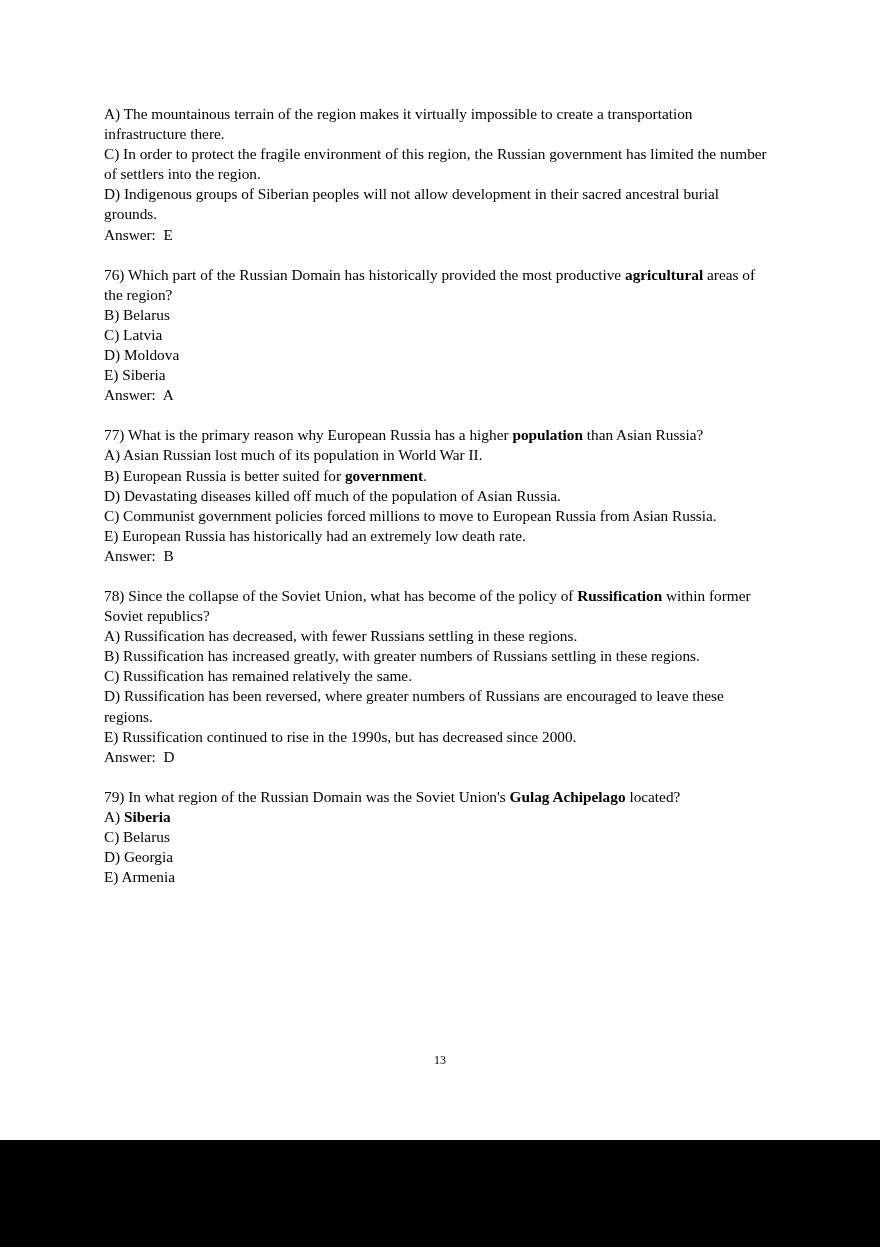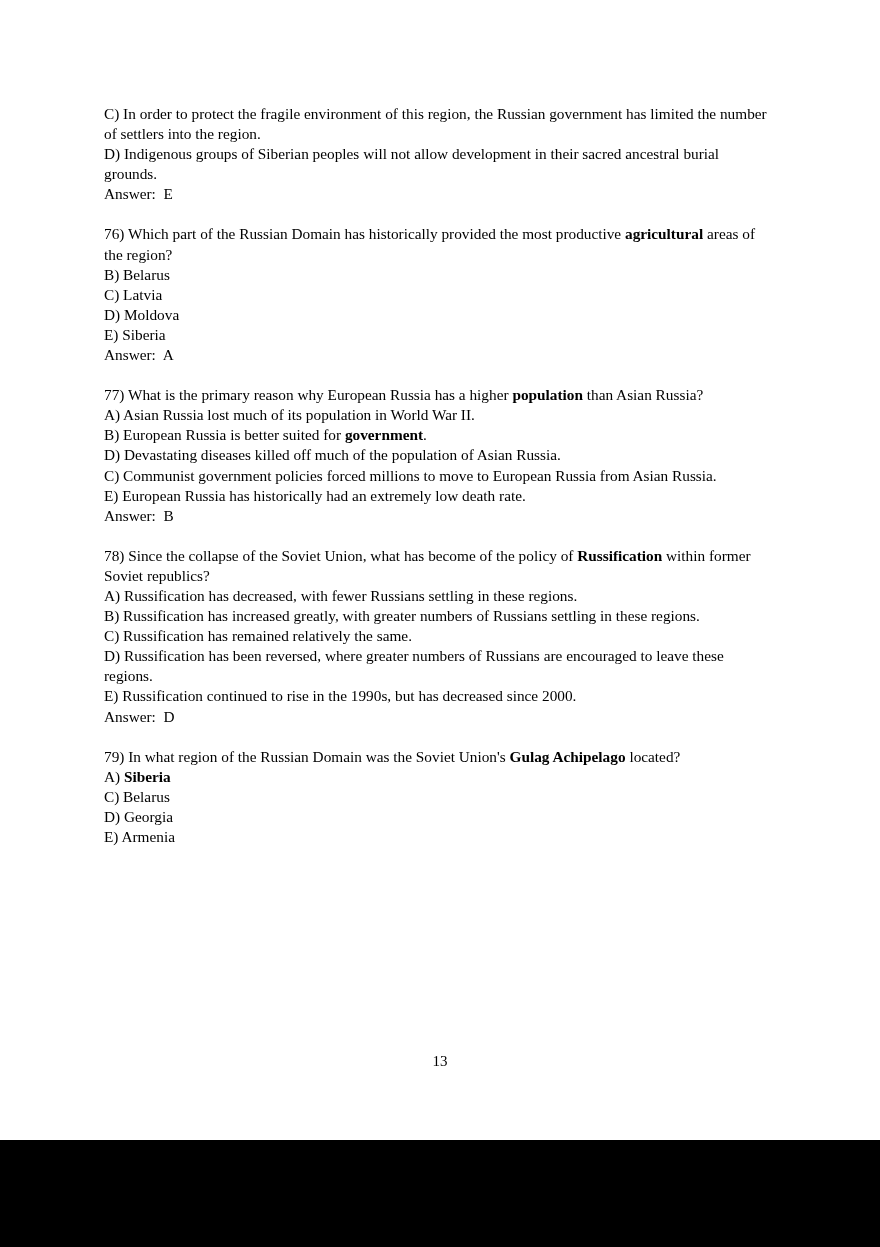--- a/index.html
+++ b/index.html
@@ -47,61 +47,62 @@
   }
   b {
     font-weight: bold;
   }
   .page-number {
     position: absolute;
     left: 0;
     top: 1053px;
     width: 880px;
     text-align: center;
-    font-size: 15px;
+    font-size: 12px;
     color: #000000;
     font-family: "Liberation Serif", serif;
   }
   .footer-bar {
     position: absolute;
     left: 0;
     top: 1140px;
     width: 880px;
     height: 107px;
     background: #000000;
   }
 </style>
 </head>
 <body>
 
 <div class="page">
   <div class="content">
 
     <div class="block">
+      <div class="line">A) The mountainous terrain of the region makes it virtually impossible to create a transportation infrastructure there.</div>
       <div class="line">C) In order to protect the fragile environment of this region, the Russian government has limited the number of settlers into the region.</div>
       <div class="line">D) Indigenous groups of Siberian peoples will not allow development in their sacred ancestral burial grounds.</div>
       <div class="line answer">Answer:  E</div>
     </div>
 
     <div class="spacer"></div>
 
     <div class="block">
       <div class="line"><span>76) Which part of the Russian Domain has historically provided the most productive </span><b>agricultural</b><span> areas of the region?</span></div>
       <div class="line">B) Belarus</div>
       <div class="line">C) Latvia</div>
       <div class="line">D) Moldova</div>
       <div class="line">E) Siberia</div>
       <div class="line answer">Answer:  A</div>
     </div>
 
     <div class="spacer"></div>
 
     <div class="block">
       <div class="line"><span>77) What is the primary reason why European Russia has a higher </span><b>population</b><span> than Asian Russia?</span></div>
-      <div class="line">A) Asian Russia lost much of its population in World War II.</div>
+      <div class="line">A) Asian Russian lost much of its population in World War II.</div>
       <div class="line"><span>B) European Russia is better suited for </span><b>government</b><span>.</span></div>
       <div class="line">D) Devastating diseases killed off much of the population of Asian Russia.</div>
       <div class="line">C) Communist government policies forced millions to move to European Russia from Asian Russia.</div>
       <div class="line">E) European Russia has historically had an extremely low death rate.</div>
       <div class="line answer">Answer:  B</div>
     </div>
 
     <div class="spacer"></div>
 
     <div class="block">

